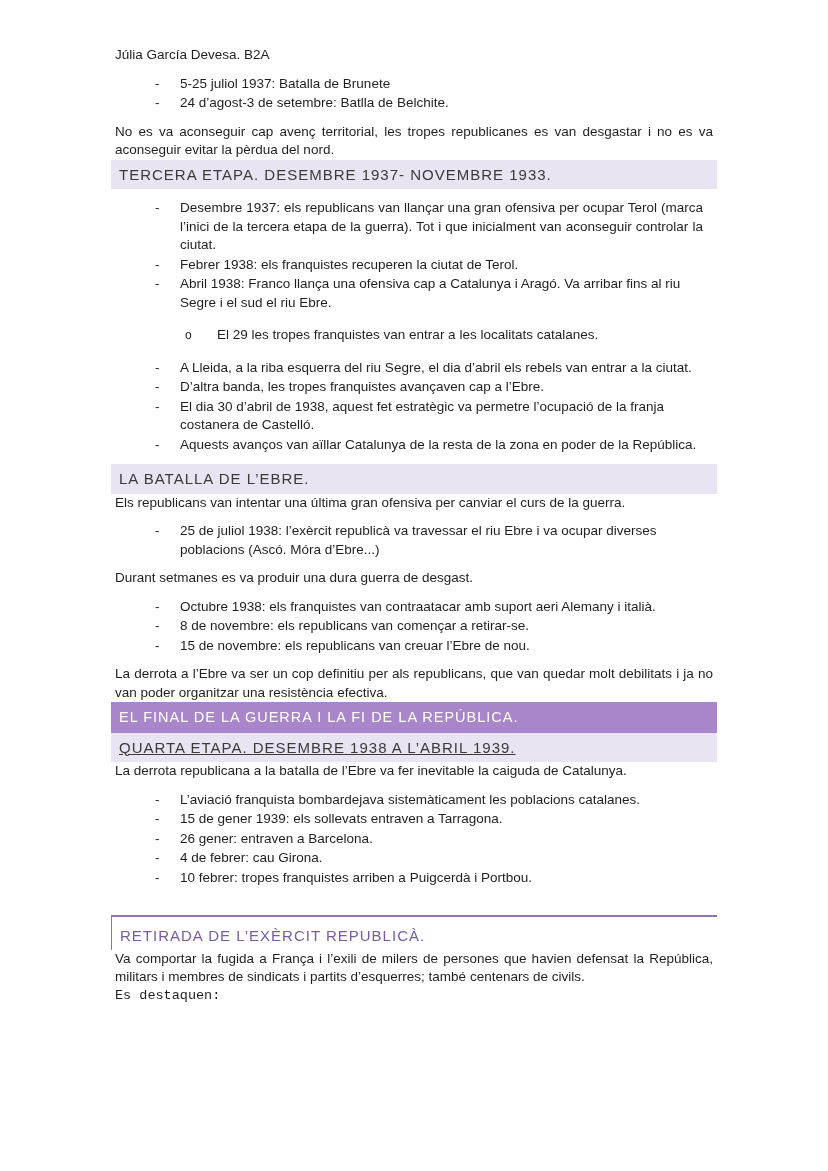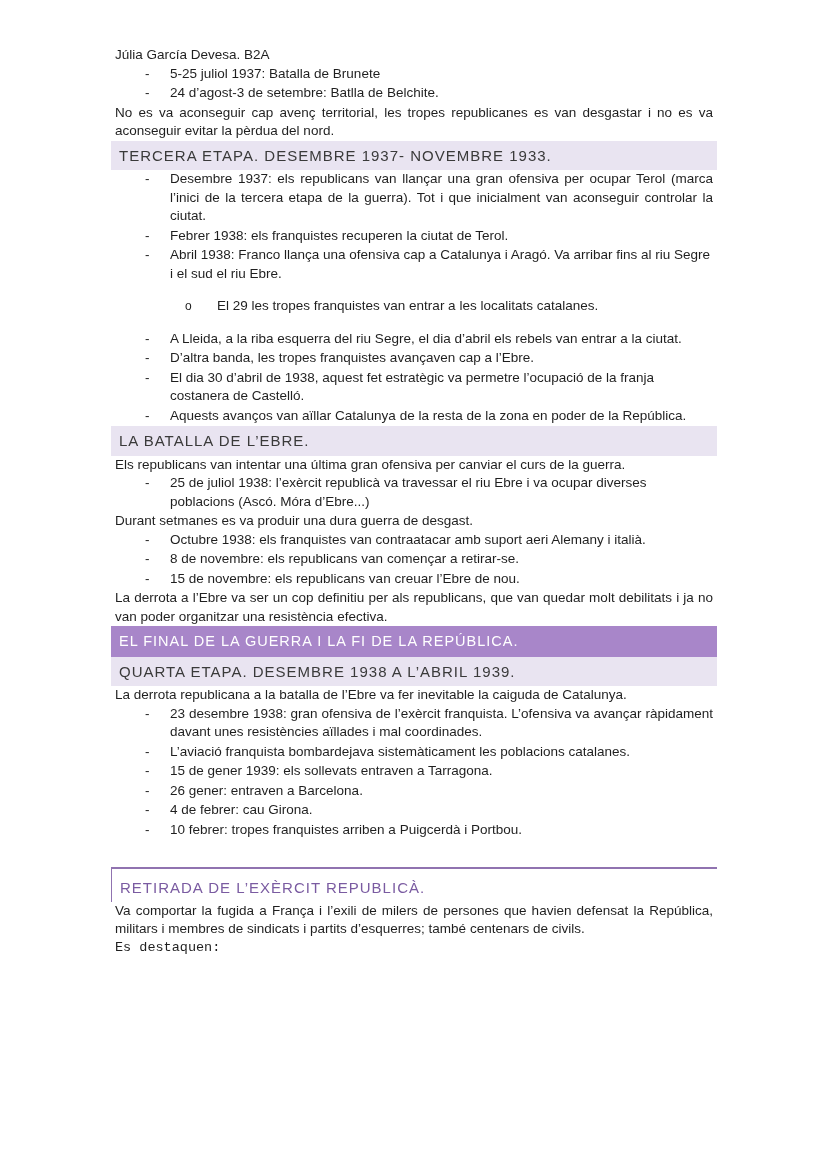--- a/index.html
+++ b/index.html
@@ -25,21 +25,21 @@
     font-size: 13.5px;
     color: #1f1f1f;
   }
   p.para {
     margin: 0;
   }
   .justify { text-align: justify; }
 
   ul.dash-list {
     list-style: none;
-    margin: 0;
+    margin: 10px;
     padding: 0;
   }
   li.dash-item {
     display: flex;
     padding-left: 30px;
     margin-bottom: 1px;
   }
   li.dash-item::before {
     content: "-";
     width: 25px;
@@ -90,21 +90,21 @@
 
   
   .mt-intro-list { margin-top: 28px; }
   .mt-banner-1  { margin-top: 20px; }
   .mt-list-after-banner { margin-top: 6px; }
   .mt-banner-2  { margin-top: 10px; }
   .mt-para-after-banner { margin-top: 6px; }
   .mt-bullet-ebre { margin-top: 10px; }
   .mt-para-derrota { margin-top: 12px; }
   .mt-banner-final { margin-top: 16px; }
-  .mt-banner-quarta { margin-top: 4px; }
+  .mt-banner-quarta { margin-top: 4px; text-decoration: underline; }
   .mt-para-caiguda { margin-top: 8px; }
   .mt-list-final { margin-top: 10px; }
   .mt-para-retirada { margin-top: 14px; }
   .mt-para-destaquen { margin-top: 12px; font-family: Liberation Mono, monospace; }
 </style>
 </head>
 <body>
 
 <div class="page">
 
@@ -179,23 +179,20 @@
 
   <p class="para justify mt-para-derrota">La derrota a l’Ebre va ser un cop definitiu per als republicans, que van quedar molt debilitats i ja no van poder organitzar una resistència efectiva.</p>
 
   <h2 class="banner-dark mt-banner-final">EL FINAL DE LA GUERRA I LA FI DE LA REPÚBLICA.</h2>
   <h2 class="banner-light mt-banner-quarta">QUARTA ETAPA. DESEMBRE 1938 A L’ABRIL 1939.</h2>
 
   <p class="para mt-para-caiguda">La derrota republicana a la batalla de l’Ebre va fer inevitable la caiguda de Catalunya.</p>
 
   <ul class="dash-list mt-list-final">
     <li class="dash-item">
-      <span class="justify">23 desembre 1938: gran ofensiva de l’exèrcit franquista. L’ofensiva va avançar ràpidament davant unes resistències aïllades i mal coordinades.</span>
-    </li>
-    <li class="dash-item">
       <span>L’aviació franquista bombardejava sistemàticament les poblacions catalanes.</span>
     </li>
     <li class="dash-item">
       <span>15 de gener 1939: els sollevats entraven a Tarragona.</span>
     </li>
     <li class="dash-item">
       <span>26 gener: entraven a Barcelona.</span>
     </li>
     <li class="dash-item">
       <span>4 de febrer: cau Girona.</span>

